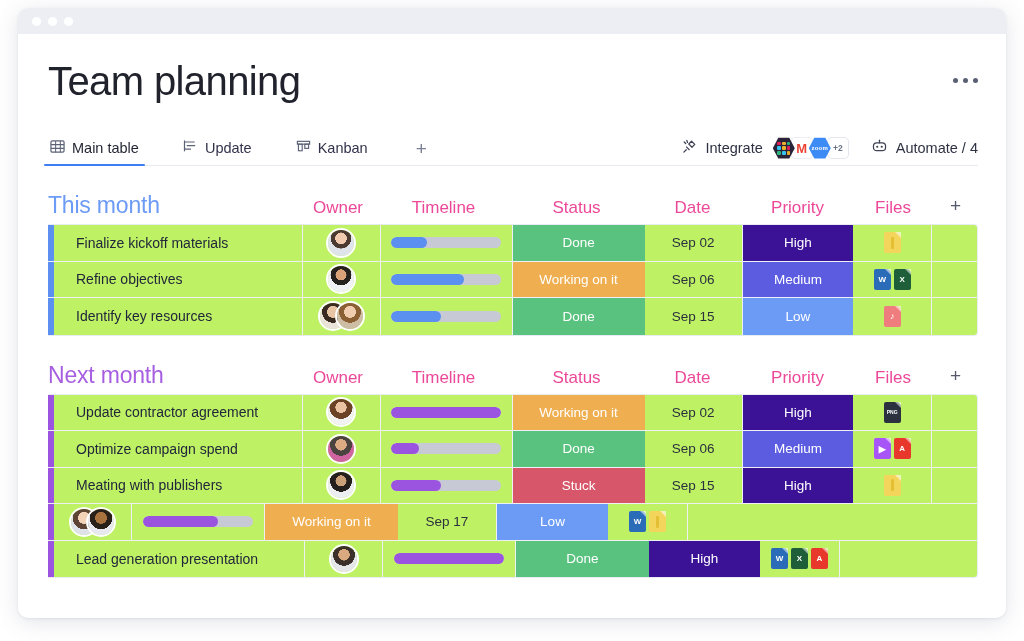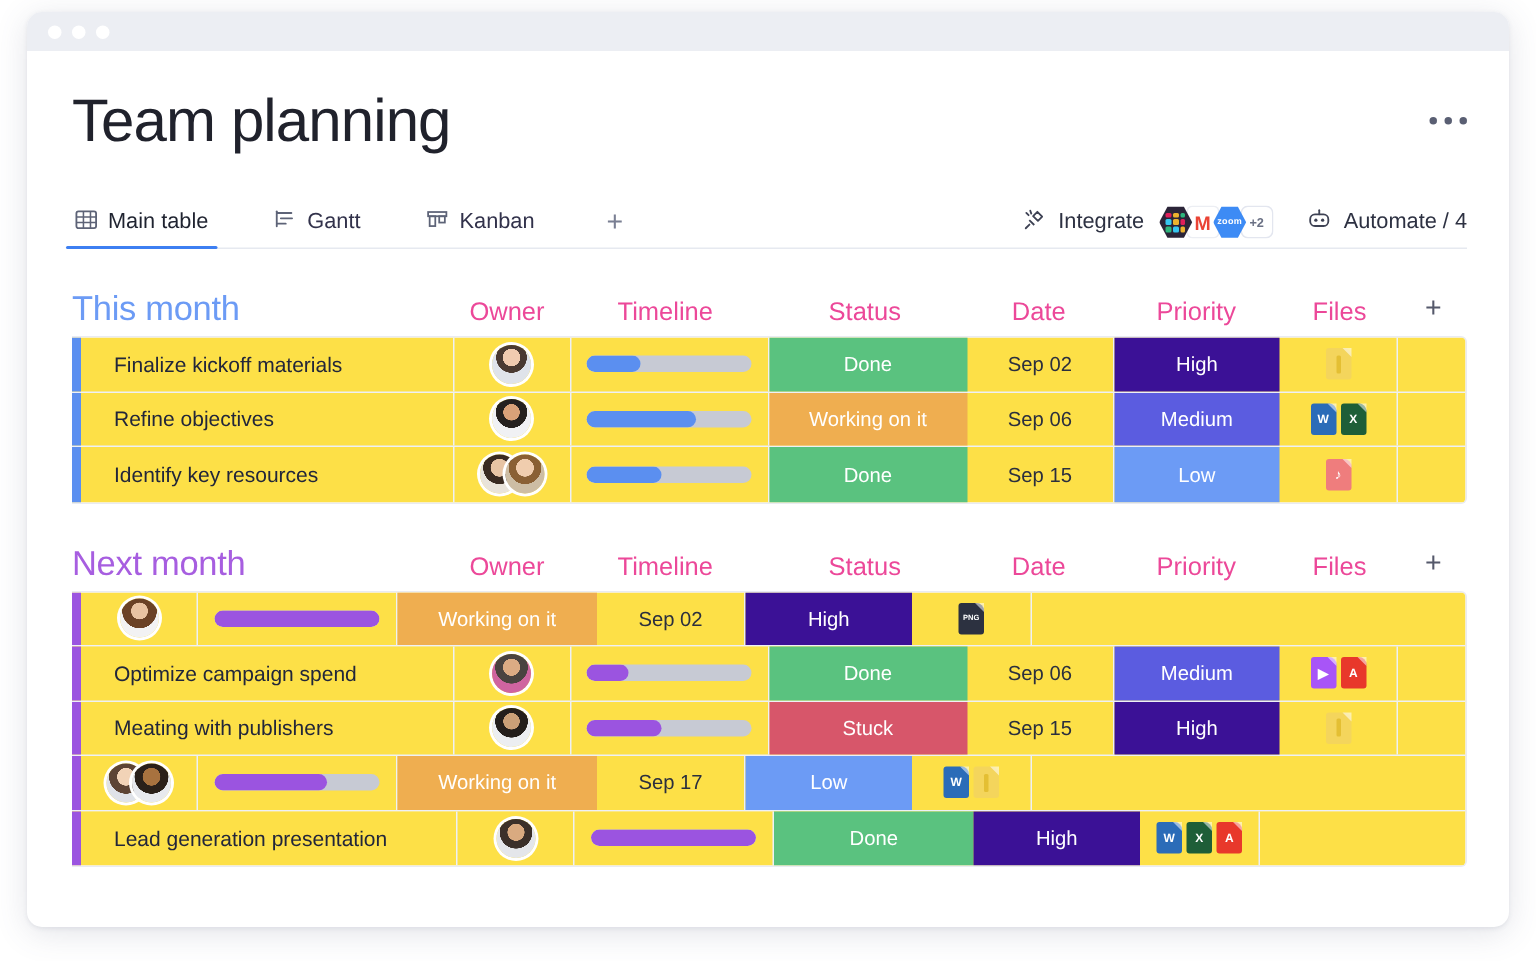--- a/index.html
+++ b/index.html
@@ -119,21 +119,21 @@
     line-height: 1;
     padding-bottom: 2px;
   }
   .colhdr.plus { font-size: 19px; color: #55596b; line-height: .7; }
 
   
   .rows { border: 1px solid #e9ebf2; border-left: none; border-radius: 0 4px 4px 0; overflow: hidden; }
   .row {
     display: flex; align-items: stretch;
     height: 36.5px;
-    background: #fde047;
+    background: #bef264;
     border-bottom: 1px solid #eef0f6;
   }
   .row:last-child { border-bottom: none; }
   .gbar { width: 6px; flex: 0 0 6px; }
   .cell {
     display: flex; align-items: center; justify-content: center;
     border-right: 1px solid #eef0f6;
     font-size: 13.5px; color: #2b2f3e;
   }
   .cell.name { justify-content: flex-start; padding-left: 22px; font-size: 14px; color: #22263a; }
@@ -213,21 +213,21 @@
           <span>Main table</span>
         </div>
 
         <div class="tab">
           <span class="icn">
             <svg width="15" height="15" viewBox="0 0 16 16">
               <path d="M2 3.2h10M4.5 7h8M2 10.8h6" stroke="#5d6377" stroke-width="1.3" stroke-linecap="round"></path>
               <path d="M1.6 2v10.6" stroke="#5d6377" stroke-width="1.3" stroke-linecap="round"></path>
             </svg>
           </span>
-          <span>Gantt</span>
+          <span>Update</span>
         </div>
 
         <div class="tab">
           <span class="icn">
             <svg width="15" height="15" viewBox="0 0 16 16">
               <rect x="1.5" y="2.5" width="13" height="3" fill="none" stroke="#5d6377" stroke-width="1.25"></rect>
               <rect x="2.6" y="5.5" width="4" height="7" fill="none" stroke="#5d6377" stroke-width="1.25"></rect>
               <rect x="9.4" y="5.5" width="4" height="4.5" fill="none" stroke="#5d6377" stroke-width="1.25"></rect>
             </svg>
           </span>
@@ -382,20 +382,21 @@
                 <div class="colhdr" style="width:133px">Status</div>
                 <div class="colhdr" style="width:99px">Date</div>
                 <div class="colhdr" style="width:111px">Priority</div>
                 <div class="colhdr" style="width:80px">Files</div>
                 <div class="colhdr plus" style="width:45px">+</div>
               </div>
             </div>
             <div class="rows">
               <div class="row">
                 <div class="gbar" style="background:#9b54e0"></div>
+       <div class="cell name" style="width:251px">Update contractor agreement</div>
        <div class="cell" style="width:78px">
          <span class="av-wrap">
                     <span class="av" style="background-image:radial-gradient(circle at 50% 32%, #e9c3a2 0 25%, #6b4226 26% 52%, #f2f2f3 53%)"></span>
                   </span>
        </div>
        <div class="cell" style="width:133px">
          <span class="tl">
            <span style="width:100%;background:#9b54e0"></span>
          </span>
        </div>

